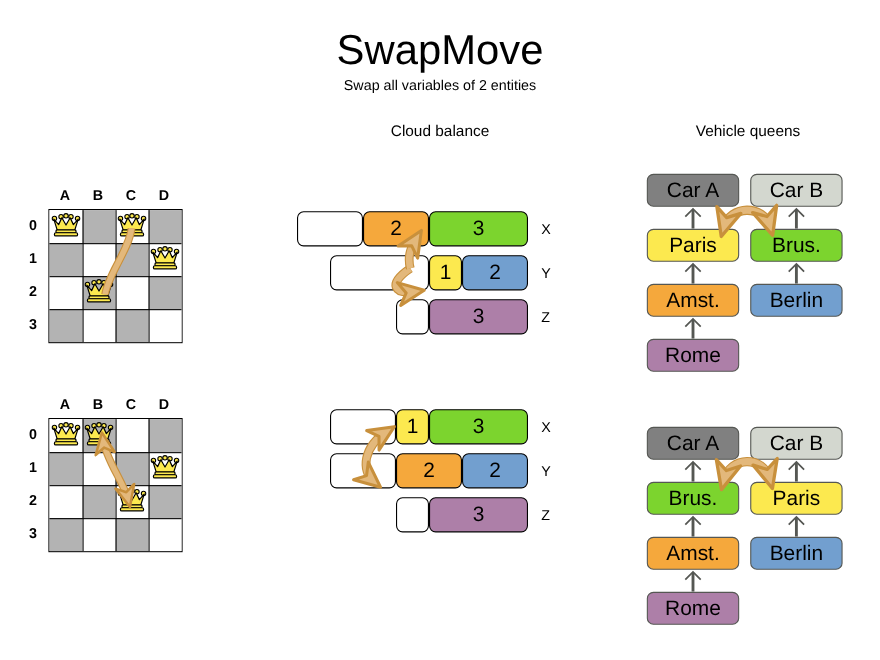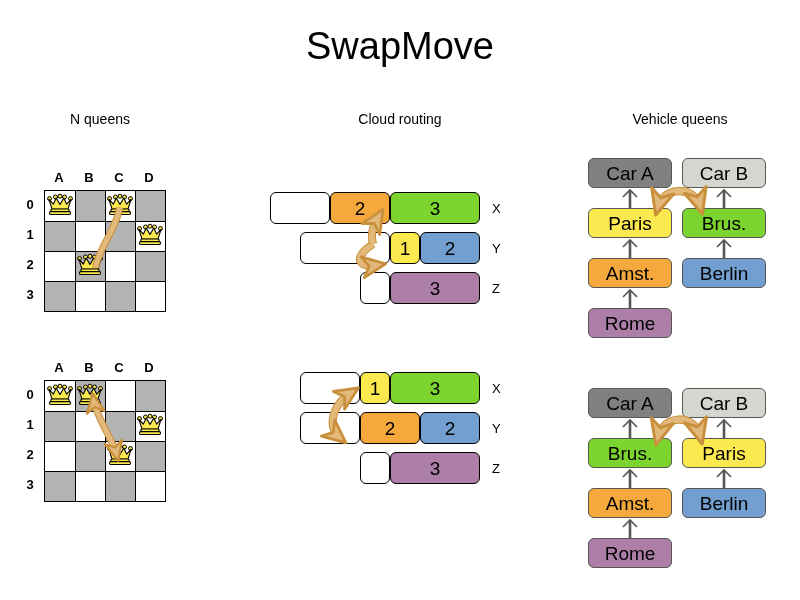--- a/index.html
+++ b/index.html
@@ -71,23 +71,23 @@
 
   
   .ovl{position:absolute;left:0;top:0;width:800px;height:600px;pointer-events:none;}
 </style>
 </head>
 <body>
 
 <div class="stage">
 
   <div class="title">SwapMove</div>
-
-  <div class="sec-title" id="nq-title">N queens</div>
-  <div class="sec-title" id="cb-title">Cloud routing</div>
+  <div class="subtitle">Swap all variables of 2 entities</div>
+
+  <div class="sec-title" id="cb-title">Cloud balance</div>
   <div class="sec-title" id="vr-title">
     <div>Vehicle queens</div>
   </div>
 
   <div class="board-wrap" id="nq-before" style="left:22px;top:168px;width:170px;height:150px;">
       <div class="col-label" style="left: 22px;">A</div>
       <div class="col-label" style="left: 52px;">B</div>
       <div class="col-label" style="left: 82px;">C</div>
       <div class="col-label" style="left: 112px;">D</div>
       <div class="row-label" style="top: 29px;">0</div>

